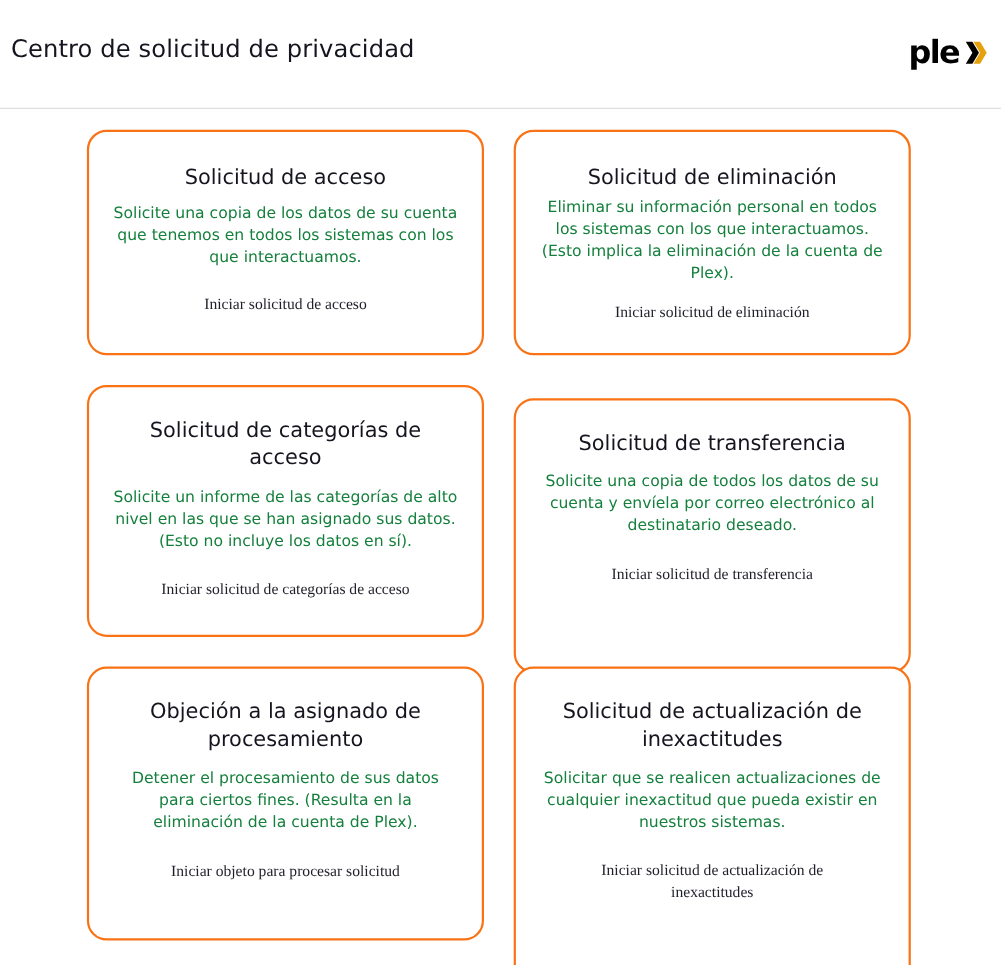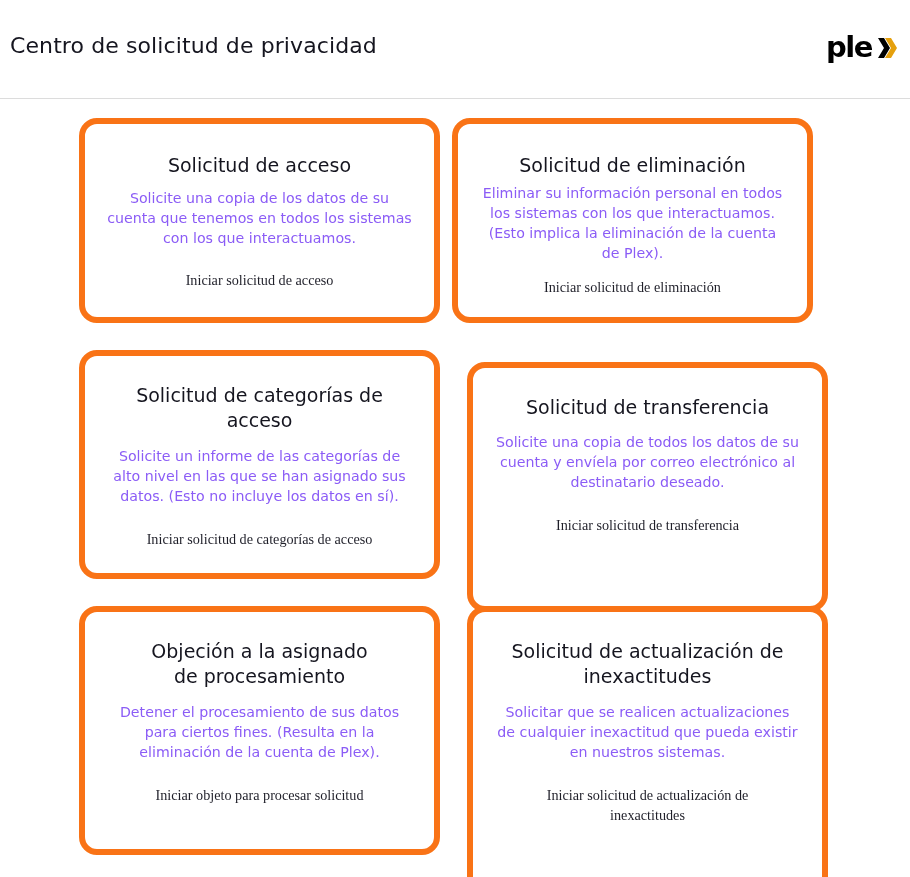--- a/index.html
+++ b/index.html
@@ -39,38 +39,38 @@
     .grid {
       position: absolute;
       left: 79px;
       top: 118px;
       width: 750px;
     }
     .card {
       position: absolute;
       width: 361px;
       box-sizing: border-box;
-      border: 6px solid #f97316;
+      border: 2px solid #f97316;
       border-radius: 18px;
       background: #fff;
       text-align: center;
       padding: 0 22px;
       cursor: pointer;
     }
     .card-title {
       font-size: 19px;
       line-height: 25px;
       font-weight: 400;
       color: #15151f;
       margin: 0;
     }
     .card-desc {
       font-size: 14.2px;
       line-height: 20px;
-      color: #8b5cf6;
+      color: #15803d;
       margin: 0;
     }
     .card-link {
       font-size: 14.2px;
       line-height: 20px;
       color: #1f1f29;
       margin: 0;
       display: inline-block;
       text-decoration: none;
       font-family: Liberation Serif, serif;
@@ -95,21 +95,21 @@
 
   <div class="card" style="left:0; top:0; height:205px;">
     <div style="height:29px"></div>
     <h2 class="card-title">Solicitud de acceso</h2>
     <div style="height:10px"></div>
     <p class="card-desc">Solicite una copia de los datos de su cuenta que tenemos en todos los sistemas con los que interactuamos.</p>
     <div style="height:22px"></div>
     <a class="card-link">Iniciar solicitud de acceso</a>
   </div>
 
-  <div class="card" style="left:373px; top:0; height:205px;">
+  <div class="card" style="left:388px; top:0; height:205px;">
     <div style="height:29px"></div>
     <h2 class="card-title">Solicitud de eliminación</h2>
     <div style="height:5px"></div>
     <p class="card-desc">Eliminar su información personal en todos los sistemas con los que interactuamos. (Esto implica la eliminación de la cuenta de Plex).</p>
     <div style="height:14px"></div>
     <a class="card-link">Iniciar solicitud de eliminación</a>
   </div>
 
   <div class="card" style="left:0; top:232px; height:229px;">
     <div style="height:27px"></div>

